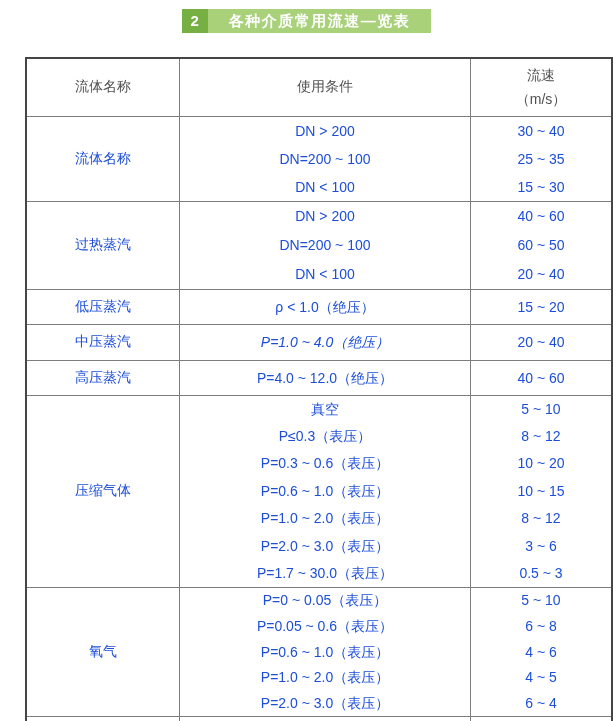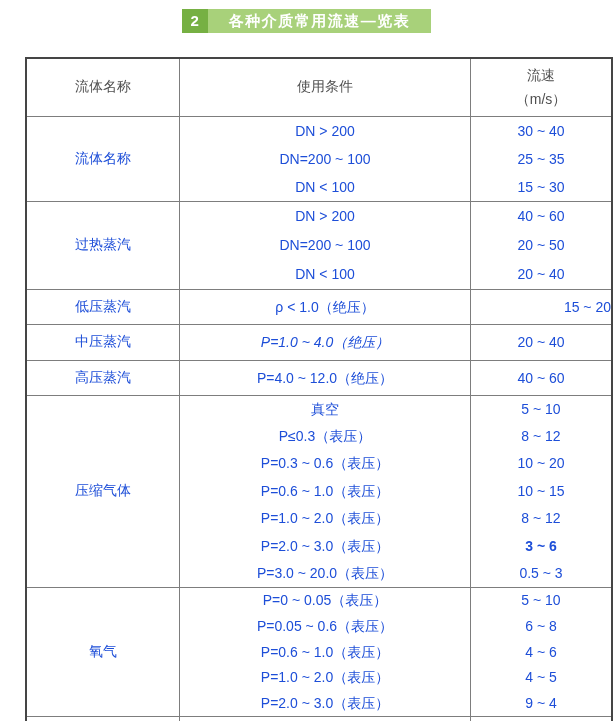--- a/index.html
+++ b/index.html
@@ -105,31 +105,31 @@
       </tr>
       <tr style="height: 86px;">
         <td>过热蒸汽</td>
         <td>
           <div class="cell-line" style="line-height: 28.7px;">DN &gt; 200</div>
           <div class="cell-line" style="line-height: 28.7px;">DN=200 ~ 100</div>
           <div class="cell-line" style="line-height: 28.7px;">DN &lt; 100</div>
         </td>
         <td>
           <div class="cell-line" style="line-height: 28.7px;">40 ~ 60</div>
-          <div class="cell-line" style="line-height: 28.7px;">20 ~ 50</div>
+          <div class="cell-line" style="line-height: 28.7px;">60 ~ 50</div>
           <div class="cell-line" style="line-height: 28.7px;">20 ~ 40</div>
         </td>
       </tr>
       <tr style="height: 34px;">
         <td>低压蒸汽</td>
         <td>
           <div class="cell-line" style="line-height: 34px;">ρ &lt; 1.0（绝压）</div>
         </td>
         <td>
-          <div class="cell-line" style="line-height: 34px; text-align: right;">15 ~ 20</div>
+          <div class="cell-line" style="line-height: 34px;">15 ~ 20</div>
         </td>
       </tr>
       <tr style="height: 35px;">
         <td>中压蒸汽</td>
         <td>
           <div class="cell-line" style="line-height: 35px; font-style: italic;">P=1.0 ~ 4.0（绝压）</div>
         </td>
         <td>
           <div class="cell-line" style="line-height: 35px;">20 ~ 40</div>
         </td>
@@ -145,47 +145,47 @@
       </tr>
       <tr style="height: 192px;">
         <td>压缩气体</td>
         <td>
           <div class="cell-line" style="line-height: 27.4px;">真空</div>
           <div class="cell-line" style="line-height: 27.4px;">P≤0.3（表压）</div>
           <div class="cell-line" style="line-height: 27.4px;">P=0.3 ~ 0.6（表压）</div>
           <div class="cell-line" style="line-height: 27.4px;">P=0.6 ~ 1.0（表压）</div>
           <div class="cell-line" style="line-height: 27.4px;">P=1.0 ~ 2.0（表压）</div>
           <div class="cell-line" style="line-height: 27.4px;">P=2.0 ~ 3.0（表压）</div>
-          <div class="cell-line" style="line-height: 27.4px;">P=3.0 ~ 20.0（表压）</div>
+          <div class="cell-line" style="line-height: 27.4px;">P=1.7 ~ 30.0（表压）</div>
         </td>
         <td>
           <div class="cell-line" style="line-height: 27.4px;">5 ~ 10</div>
           <div class="cell-line" style="line-height: 27.4px;">8 ~ 12</div>
           <div class="cell-line" style="line-height: 27.4px;">10 ~ 20</div>
           <div class="cell-line" style="line-height: 27.4px;">10 ~ 15</div>
           <div class="cell-line" style="line-height: 27.4px;">8 ~ 12</div>
-          <div class="cell-line" style="line-height: 27.4px; font-weight: bold;">3 ~ 6</div>
+          <div class="cell-line" style="line-height: 27.4px;">3 ~ 6</div>
           <div class="cell-line" style="line-height: 27.4px;">0.5 ~ 3</div>
         </td>
       </tr>
       <tr style="height: 128px;">
         <td>氧气</td>
         <td>
           <div class="cell-line" style="line-height: 25.6px;">P=0 ~ 0.05（表压）</div>
           <div class="cell-line" style="line-height: 25.6px;">P=0.05 ~ 0.6（表压）</div>
           <div class="cell-line" style="line-height: 25.6px;">P=0.6 ~ 1.0（表压）</div>
           <div class="cell-line" style="line-height: 25.6px;">P=1.0 ~ 2.0（表压）</div>
           <div class="cell-line" style="line-height: 25.6px;">P=2.0 ~ 3.0（表压）</div>
         </td>
         <td>
           <div class="cell-line" style="line-height: 25.6px;">5 ~ 10</div>
           <div class="cell-line" style="line-height: 25.6px;">6 ~ 8</div>
           <div class="cell-line" style="line-height: 25.6px;">4 ~ 6</div>
           <div class="cell-line" style="line-height: 25.6px;">4 ~ 5</div>
-          <div class="cell-line" style="line-height: 25.6px;">9 ~ 4</div>
+          <div class="cell-line" style="line-height: 25.6px;">6 ~ 4</div>
         </td>
       </tr>
       <tr class="cut-row" style="height: 20px;">
         <td></td>
         <td></td>
         <td></td>
       </tr>
     </tbody>
 </table>
 

